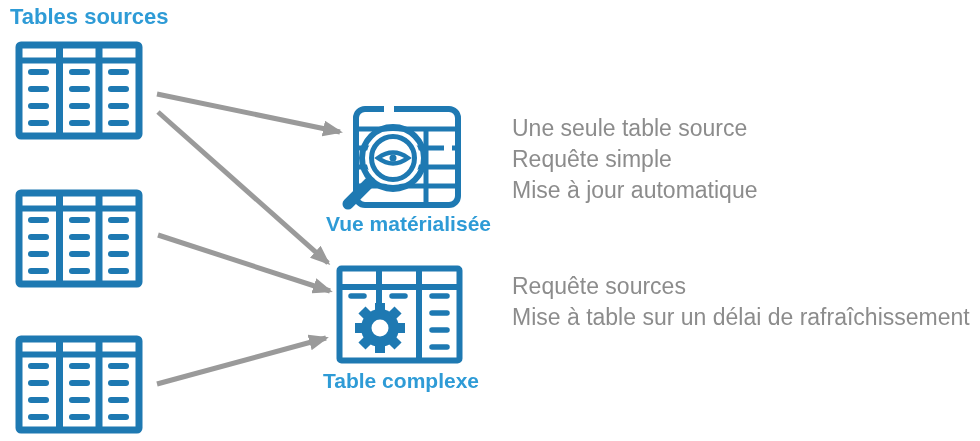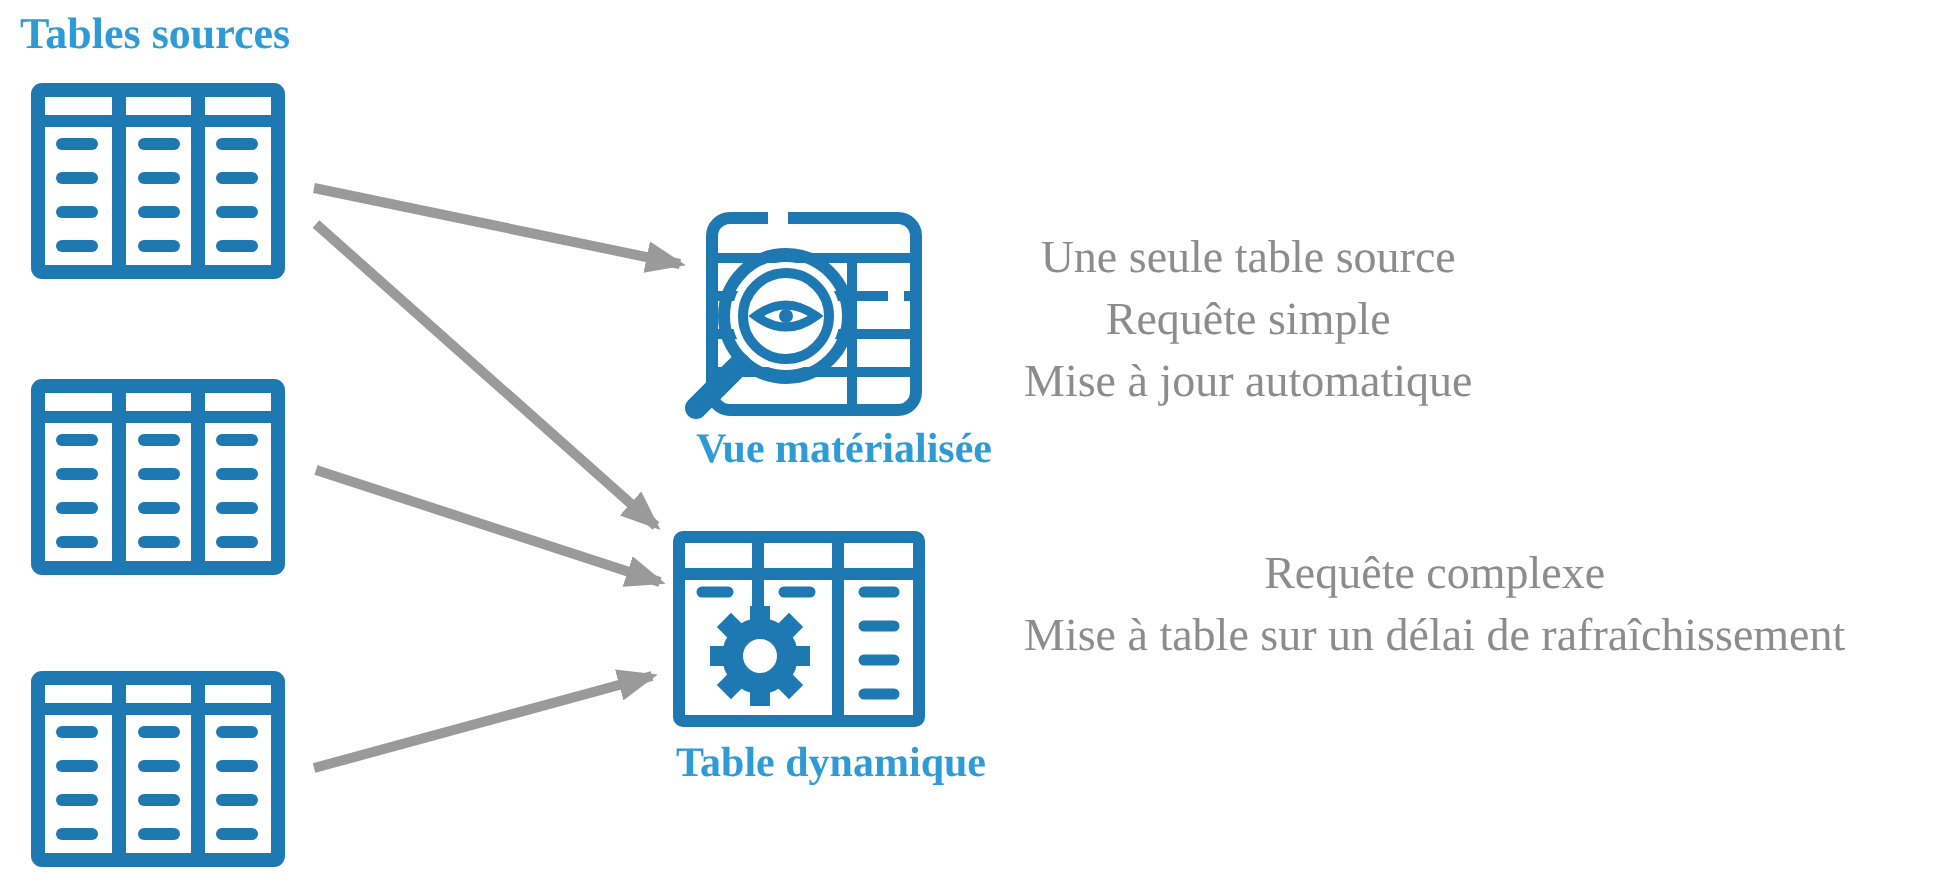--- a/index.html
+++ b/index.html
@@ -10,43 +10,41 @@
     --bg:#FFFFFF;
   }
   *{margin:0;padding:0;box-sizing:border-box;}
   html,body{background:#fff;}
   body{font-family:"Liberation Sans",sans-serif;}
   .canvas{
     position:relative;
     width:980px;height:441px;
     background:var(--bg);
     overflow:hidden;
-    font-family:Liberation Serif, serif;
   }
   .abs{position:absolute;}
   .diagram-title{
     left:10px;top:4px;
     font-size:22px;font-weight:bold;
     color:var(--label-blue);
     letter-spacing:0px;
   }
   .node-label{
     font-size:21px;font-weight:bold;
     color:var(--label-blue);
-    text-align:right;
+    text-align:left;
     width:170px;
   }
   .label-vue{left:326px;top:212px;}
   .label-dyn{left:323px;top:369px;}
   .feature-block{
     color:var(--text-gray);
     font-size:23px;
     line-height:31px;
     white-space:nowrap;
-    text-align:center;
   }
   .features-vue{left:512px;top:113px;}
   .features-dyn{left:512px;top:271px;}
   svg{display:block;}
   .arrow-layer{left:0;top:0;pointer-events:none;}
 </style>
 </head>
 <body>
 
 <div class="canvas">
@@ -187,29 +185,29 @@
             <rect x="24.5" y="43.5" width="10" height="10" transform="rotate(45 29.5 48.5)"></rect>
             <rect x="53.5" y="43.5" width="10" height="10" transform="rotate(45 58.5 48.5)"></rect>
             <rect x="24.5" y="72.5" width="10" height="10" transform="rotate(45 29.5 77.5)"></rect>
             <rect x="53.5" y="72.5" width="10" height="10" transform="rotate(45 58.5 77.5)"></rect>
           </g>
         </g>
         <circle cx="44" cy="63" r="8.5" fill="#FFFFFF"></circle>
       </g>
     </svg>
   </div>
-  <div class="abs node-label label-dyn">Table dynamique</div>
+  <div class="abs node-label label-dyn">Table complexe</div>
 
   <div class="abs feature-block features-vue">
     <div>Une seule table source</div>
     <div>Requête simple</div>
     <div>Mise à jour automatique</div>
   </div>
   <div class="abs feature-block features-dyn">
-    <div>Requête complexe</div>
+    <div>Requête sources</div>
     <div>Mise à table sur un délai de rafraîchissement</div>
   </div>
 
   <svg class="abs arrow-layer" width="980" height="441" viewBox="0 0 980 441" id="arrow-layer">
     <defs>
       <marker id="arrowhead" markerUnits="userSpaceOnUse" markerWidth="20" markerHeight="16" refX="17" refY="8" orient="auto">
         <polygon points="0,0 20,8 0,16" fill="#9A9A9A"></polygon>
       </marker>
     </defs>
   <line x1="157" y1="94" x2="340" y2="132" stroke="#9A9A9A" stroke-width="5" marker-end="url(#arrowhead)"></line>

